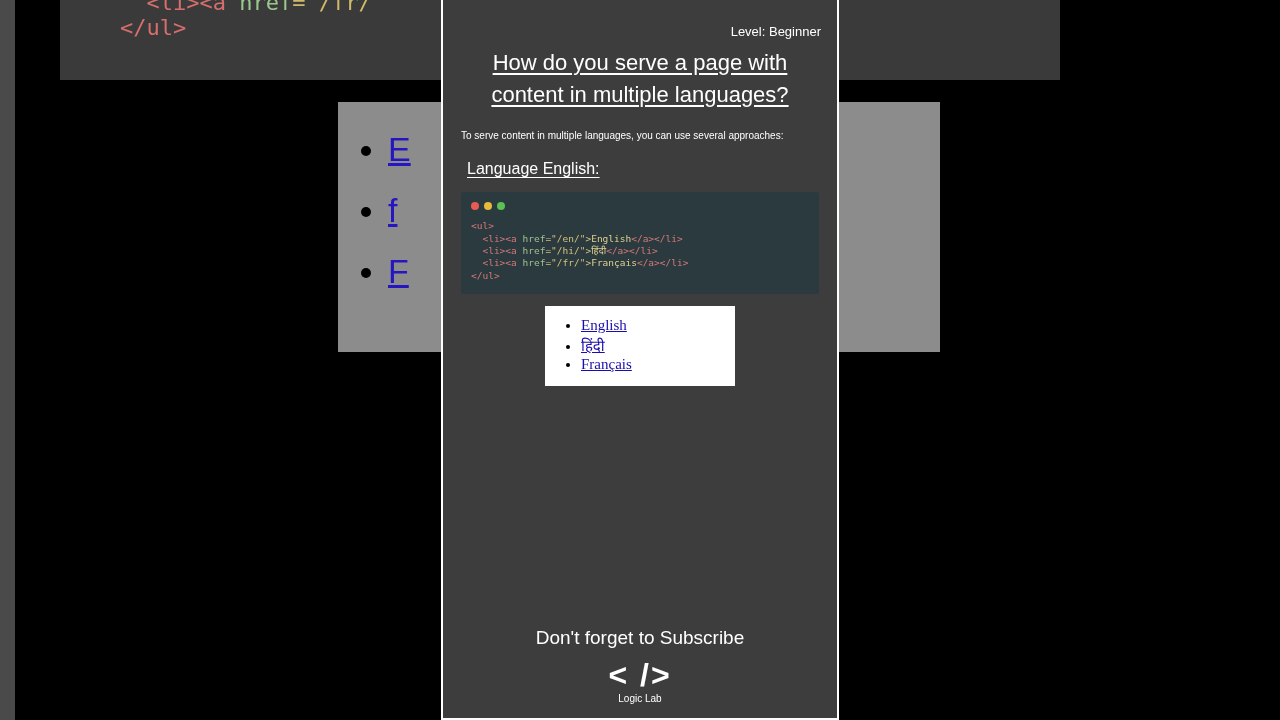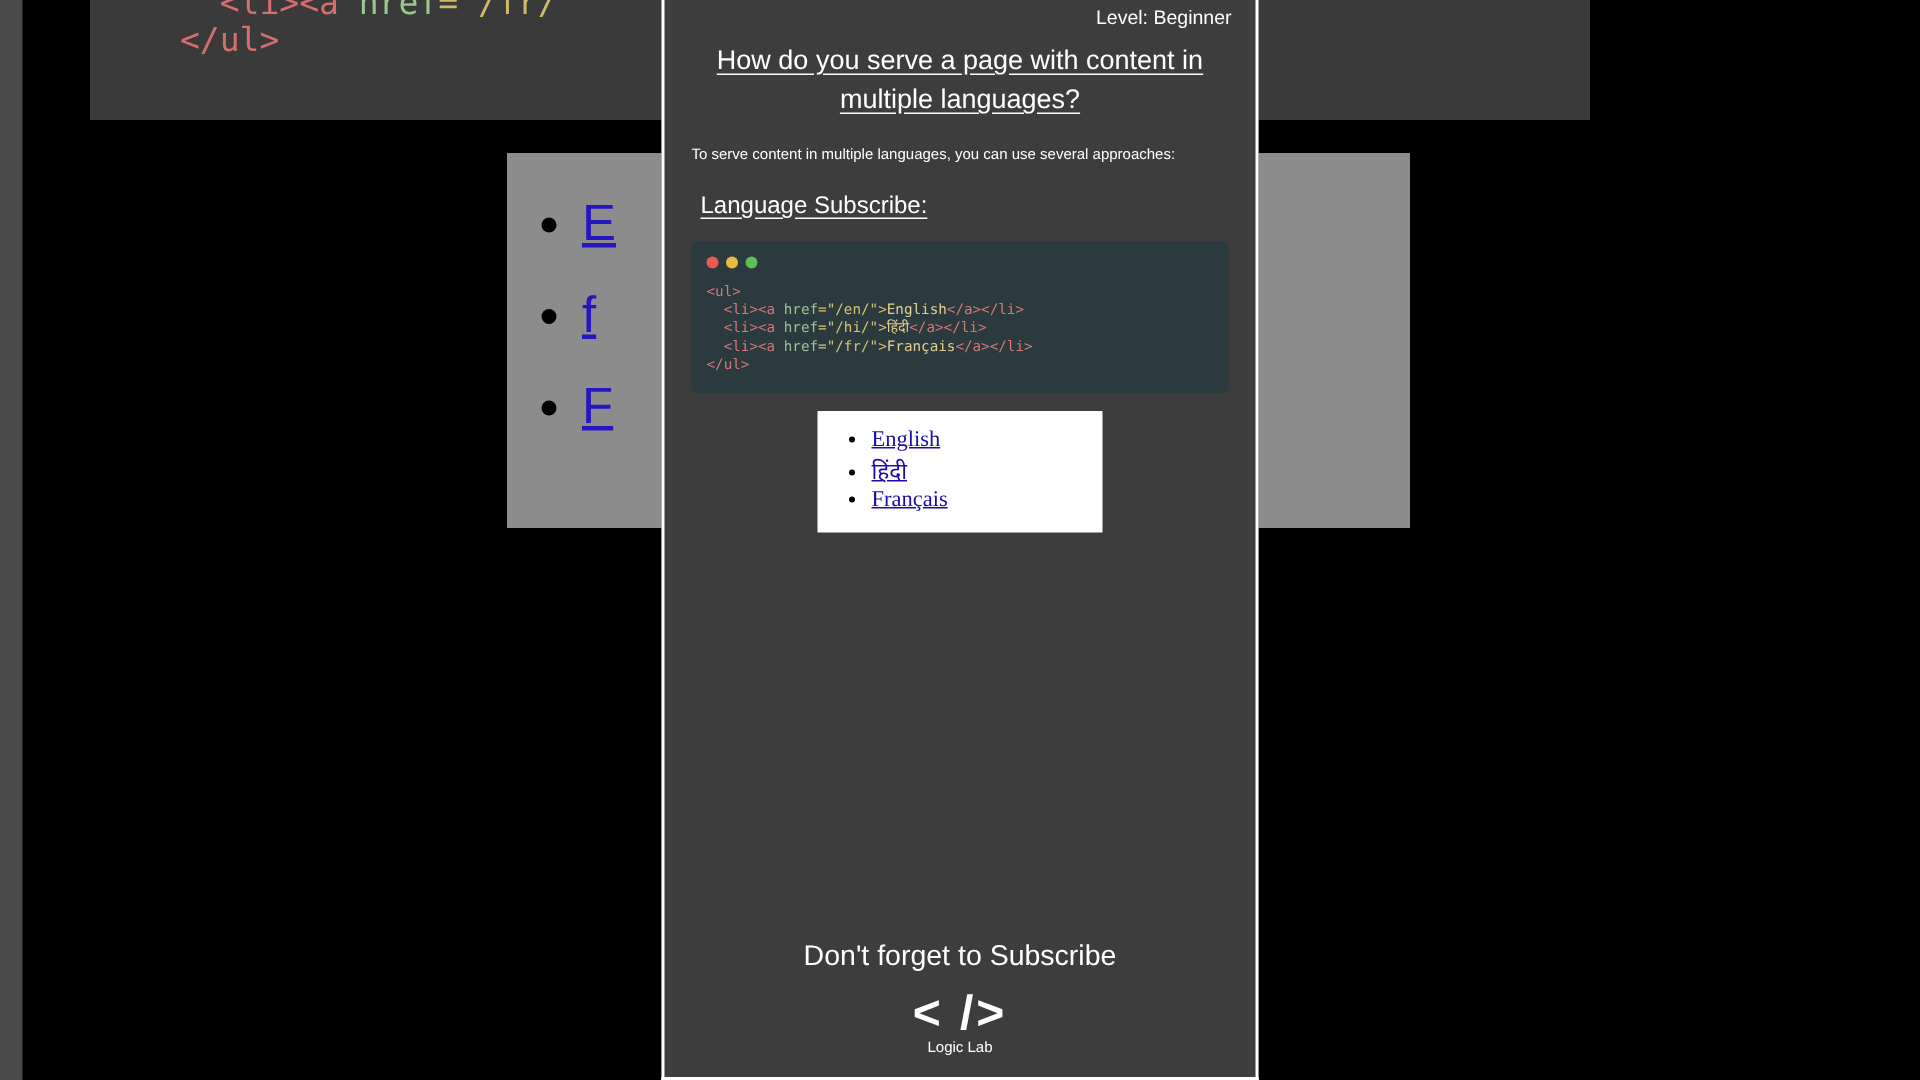--- a/index.html
+++ b/index.html
@@ -64,27 +64,27 @@
       height: 2px;
       width: 140px;
       background: #fff;
     }
     .card::before { left: -2px; }
     .card::after { right: -2px; }
 
     .level {
       color: #fff;
       text-align: right;
-      padding: 4px 16px 8px;
+      padding: 24px 16px 8px;
       font-size: 13px;
     }
     .title {
       color: #fff;
       text-align: center;
-      font-size: 18px;
+      font-size: 22px;
       margin: 0 28px 18px;
       text-decoration: underline;
       text-underline-offset: 3px;
       line-height: 1.45;
     }
     .intro {
       color: #fff;
       font-size: 10px;
       margin: 0 18px 18px;
       line-height: 1.35;
@@ -166,21 +166,21 @@
       <li><a>f</a></li>
       <li><a>F</a></li>
     </ul>
 </div>
 
 <div class="card">
 
   <div class="level">Level: Beginner</div>
   <div class="title">How do you serve a page with content in multiple languages?</div>
   <div class="intro">To serve content in multiple languages, you can use several approaches:</div>
-  <div class="section-title">Language Subscribe:</div>
+  <div class="section-title">Language English:</div>
 
   <div class="code-box">
     <div class="dots">
       <div class="dot dr"></div>
       <div class="dot dy"></div>
       <div class="dot dg"></div>
     </div>
     <div class="code" id="code-snippet"><span class="t">&lt;ul&gt;</span><span class="a"></span><span class="v"></span><span class="c"></span><span class="t"></span>
   <span class="t">&lt;li&gt;&lt;a</span><span class="a"> href</span><span class="v">="/en/"&gt;</span><span class="c">English</span><span class="t">&lt;/a&gt;&lt;/li&gt;</span>
   <span class="t">&lt;li&gt;&lt;a</span><span class="a"> href</span><span class="v">="/hi/"&gt;</span><span class="c">हिंदी</span><span class="t">&lt;/a&gt;&lt;/li&gt;</span>

